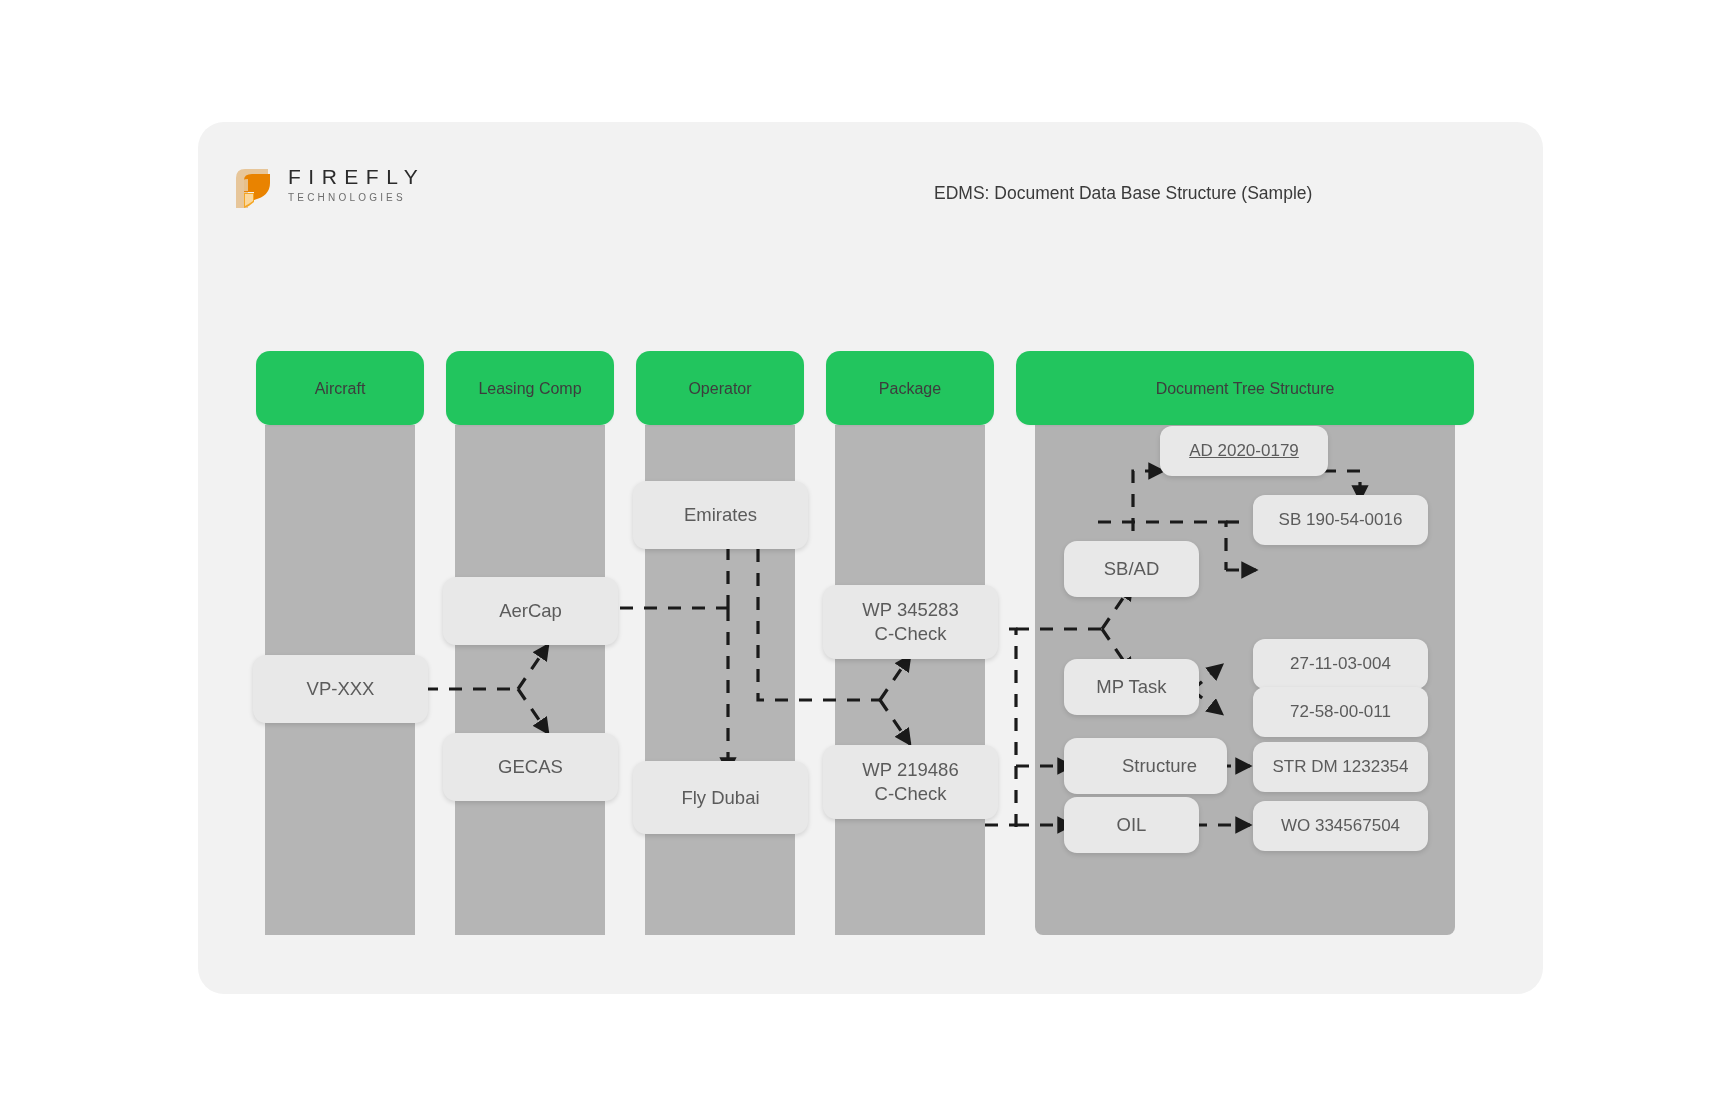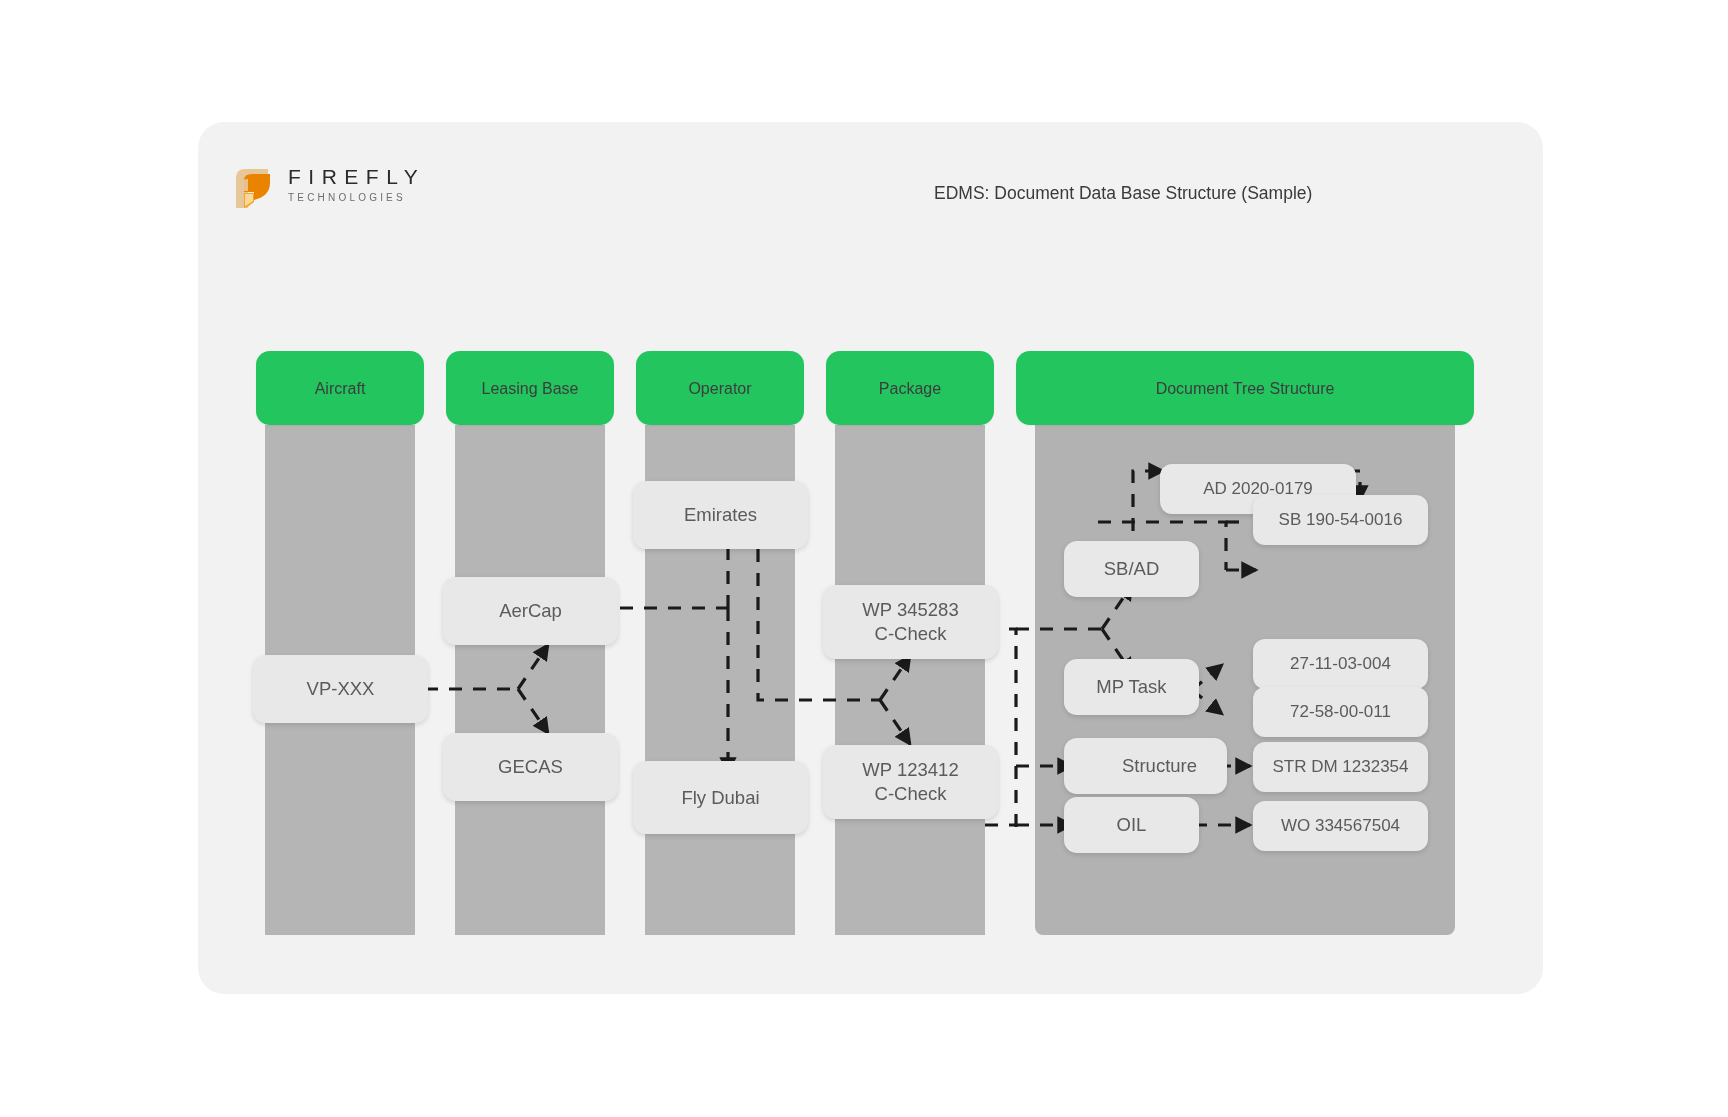--- a/index.html
+++ b/index.html
@@ -88,21 +88,21 @@
   <div class="hdr-title">EDMS: Document Data Base Structure (Sample)</div>
 
   <div class="col-body" style="left:265px;top:425px;width:150px;height:510px;"></div>
   <div class="col-body" style="left:455px;top:425px;width:150px;height:510px;"></div>
   <div class="col-body" style="left:645px;top:425px;width:150px;height:510px;"></div>
   <div class="col-body" style="left:835px;top:425px;width:150px;height:510px;"></div>
   <div class="col-body wide" style="left:1035px;top:425px;width:420px;height:510px;"></div>
 
   <div class="col-head" style="left:256px;top:351px;width:168px;height:74px;">Aircraft</div>
   <div class="col-head" style="left:446px;top:351px;width:168px;height:74px;">Leasing
-Base</div>
+Comp</div>
   <div class="col-head" style="left:636px;top:351px;width:168px;height:74px;">Operator</div>
   <div class="col-head" style="left:1016px;top:351px;width:458px;height:74px;">Document
 Tree Structure</div>
   <div class="col-head" style="left:826px;top:351px;width:168px;height:74px;">Package</div>
 
   <svg id="wires">
     <defs>
       <marker id="ah" viewBox="0 0 10 10" refX="8.5" refY="5" markerWidth="5.4" markerHeight="5.4" orient="auto-start-reverse">
         <path d="M 0 0 L 10 5 L 0 10 z" fill="#1a1a1a"></path>
       </marker>
@@ -154,28 +154,28 @@
   <div class="node" style="left:253px;top:655px;width:175px;height:68px;">VP-XXX</div>
 
   <div class="node" style="left:443px;top:577px;width:175px;height:68px;">AerCap</div>
   <div class="node" style="left:443px;top:733px;width:175px;height:68px;">GECAS</div>
 
   <div class="node" style="left:633px;top:481px;width:175px;height:68px;">Emirates</div>
   <div class="node" style="left:633px;top:761px;width:175px;height:73px;">Fly Dubai</div>
 
   <div class="node" style="left:823px;top:585px;width:175px;height:74px;">WP 345283
 C-Check</div>
-  <div class="node" style="left:823px;top:745px;width:175px;height:74px;">WP 123412
+  <div class="node" style="left:823px;top:745px;width:175px;height:74px;">WP 219486
 C-Check</div>
 
   <div class="node" style="left:1064px;top:541px;width:135px;height:56px;">SB/AD</div>
   <div class="node" style="left:1064px;top:659px;width:135px;height:56px;">MP Task</div>
   <div class="node" style="left:1064px;top:738px;width:135px;height:56px;padding-left:28px;">Structure</div>
   <div class="node" style="left:1064px;top:797px;width:135px;height:56px;">OIL</div>
 
-  <div class="node doc" style="left:1160px;top:464px;width:196px;height:50px;">AD 2020-0179</div>
+  <div class="node doc" style="left:1160px;top:426px;width:168px;height:50px;text-decoration:underline;">AD 2020-0179</div>
   <div class="node doc" style="left:1253px;top:495px;width:175px;height:50px;">SB 190-54-0016</div>
   <div class="node doc" style="left:1253px;top:639px;width:175px;height:50px;">27-11-03-004</div>
   <div class="node doc" style="left:1253px;top:687px;width:175px;height:50px;">72-58-00-011</div>
   <div class="node doc" style="left:1253px;top:742px;width:175px;height:50px;">STR DM 1232354</div>
   <div class="node doc" style="left:1253px;top:801px;width:175px;height:50px;">WO 334567504</div>
 
 </div>
 
 </body></html>

